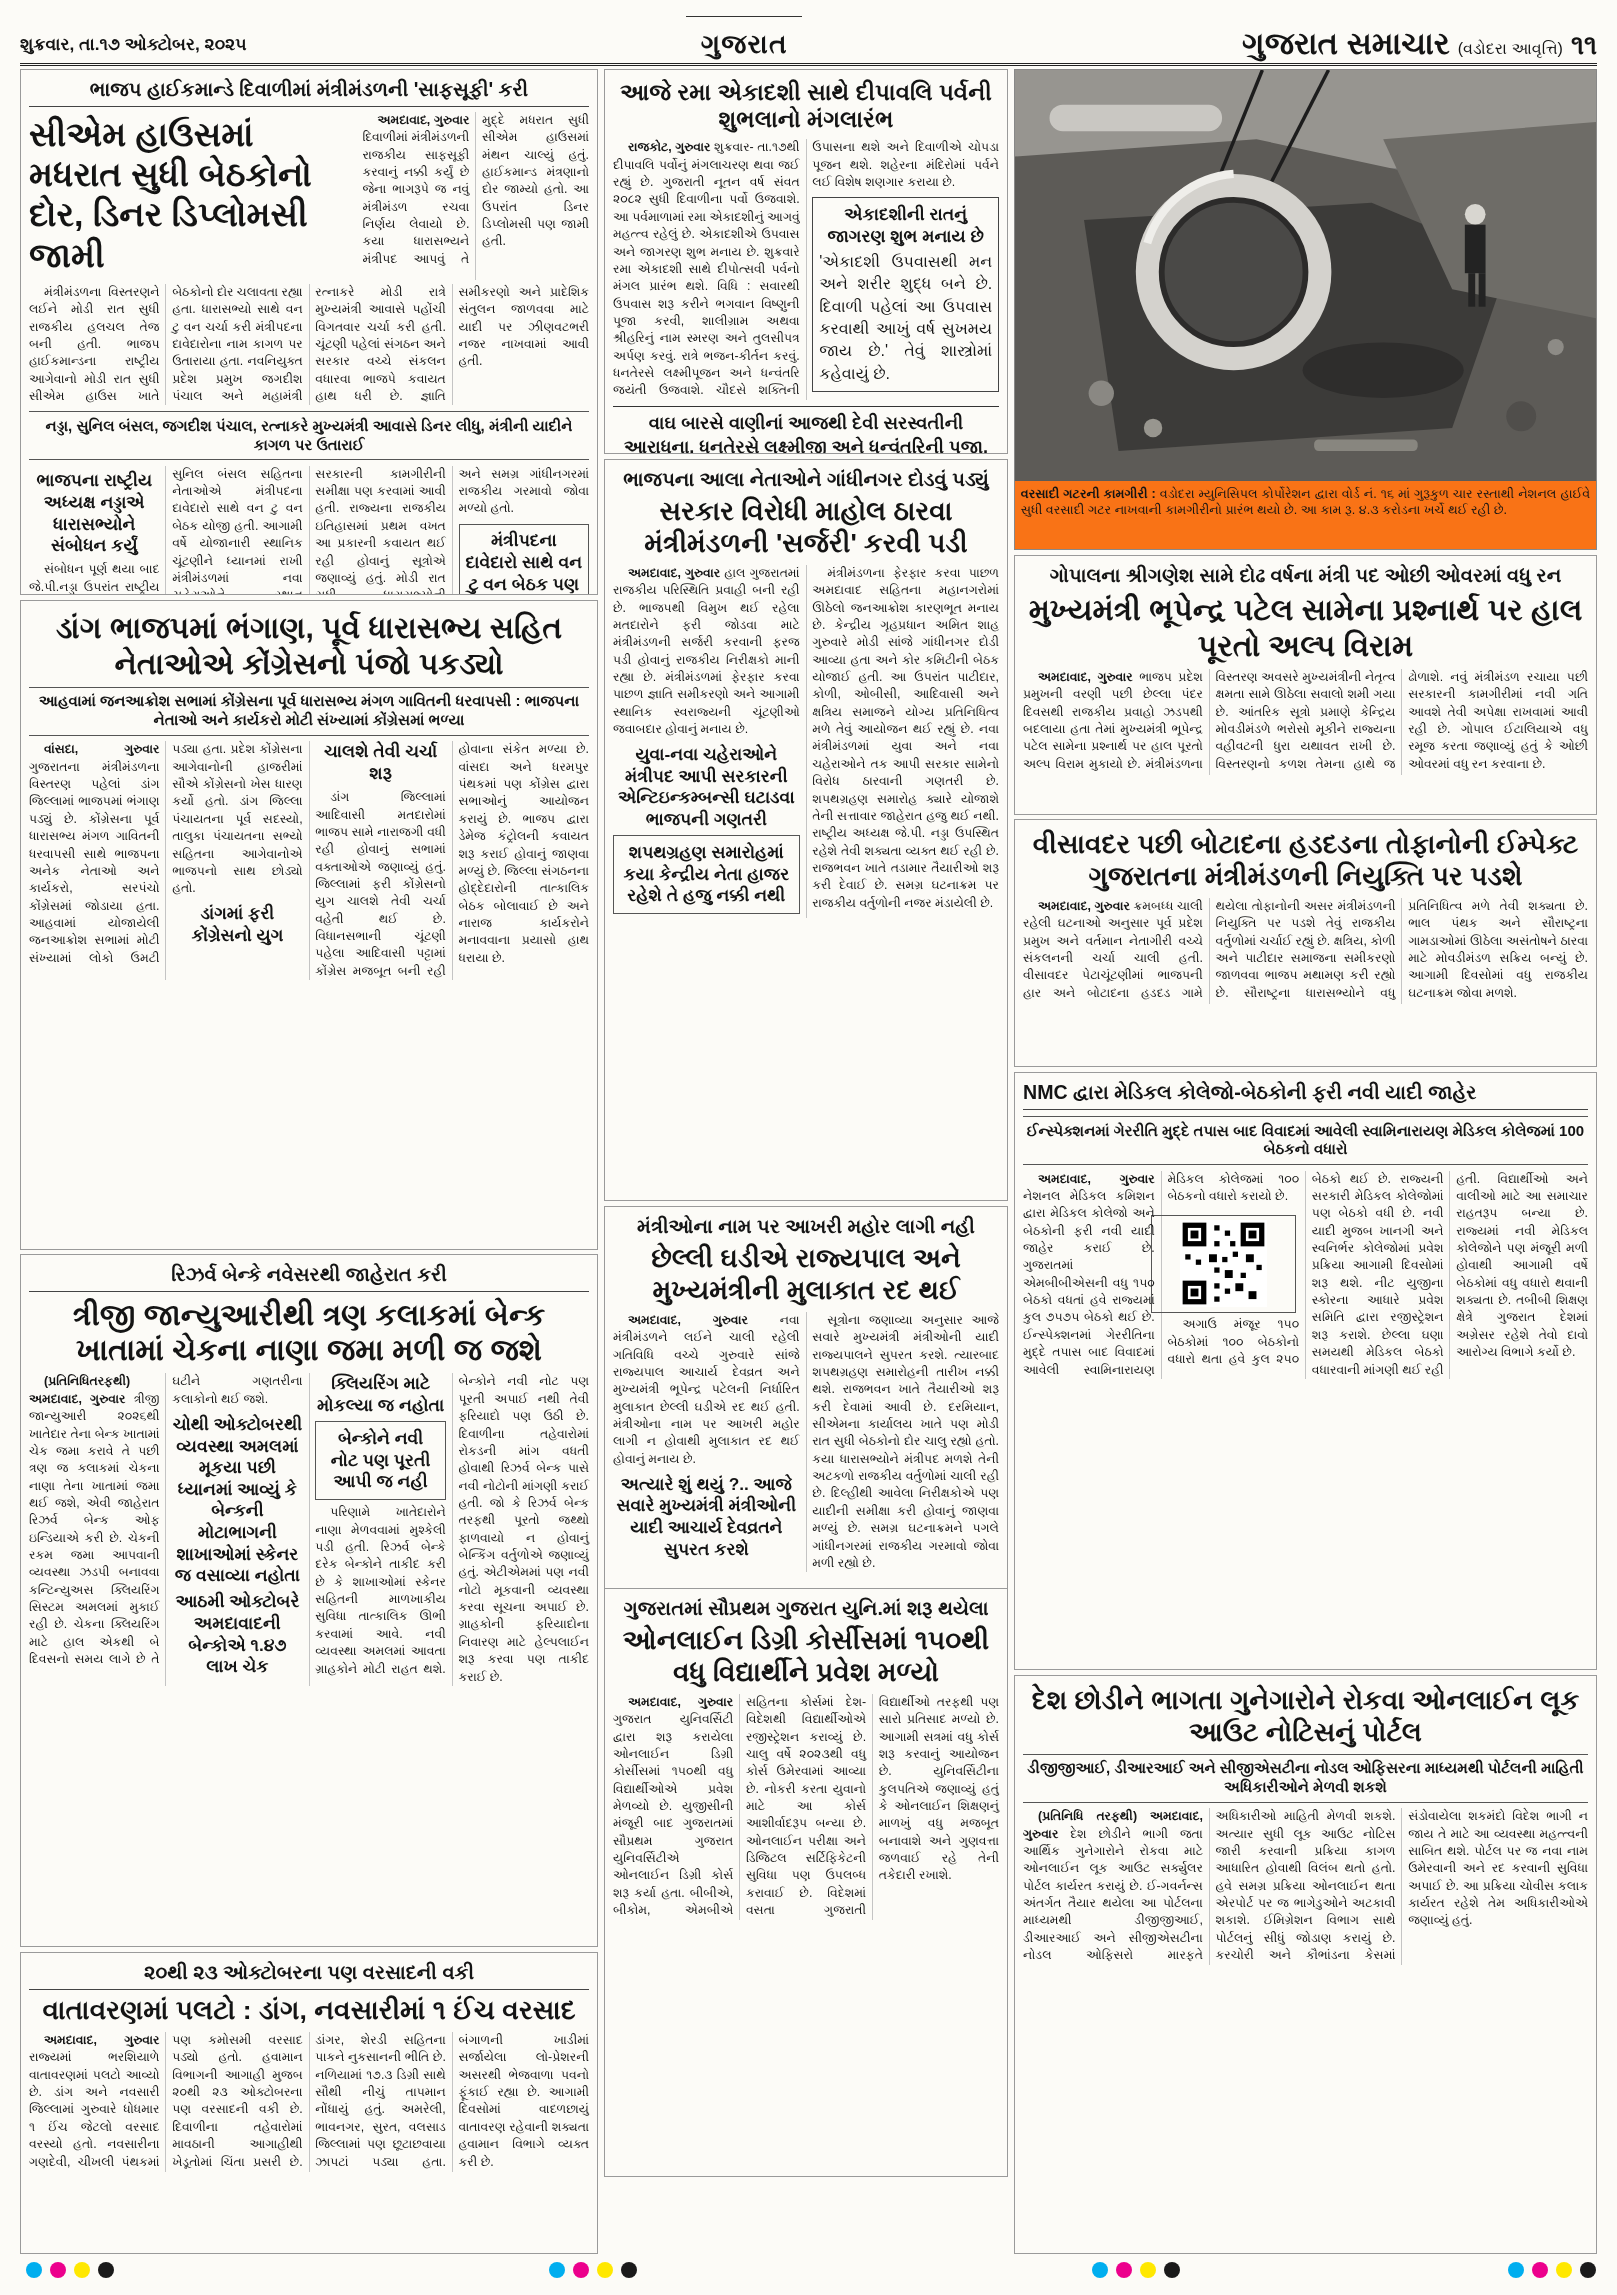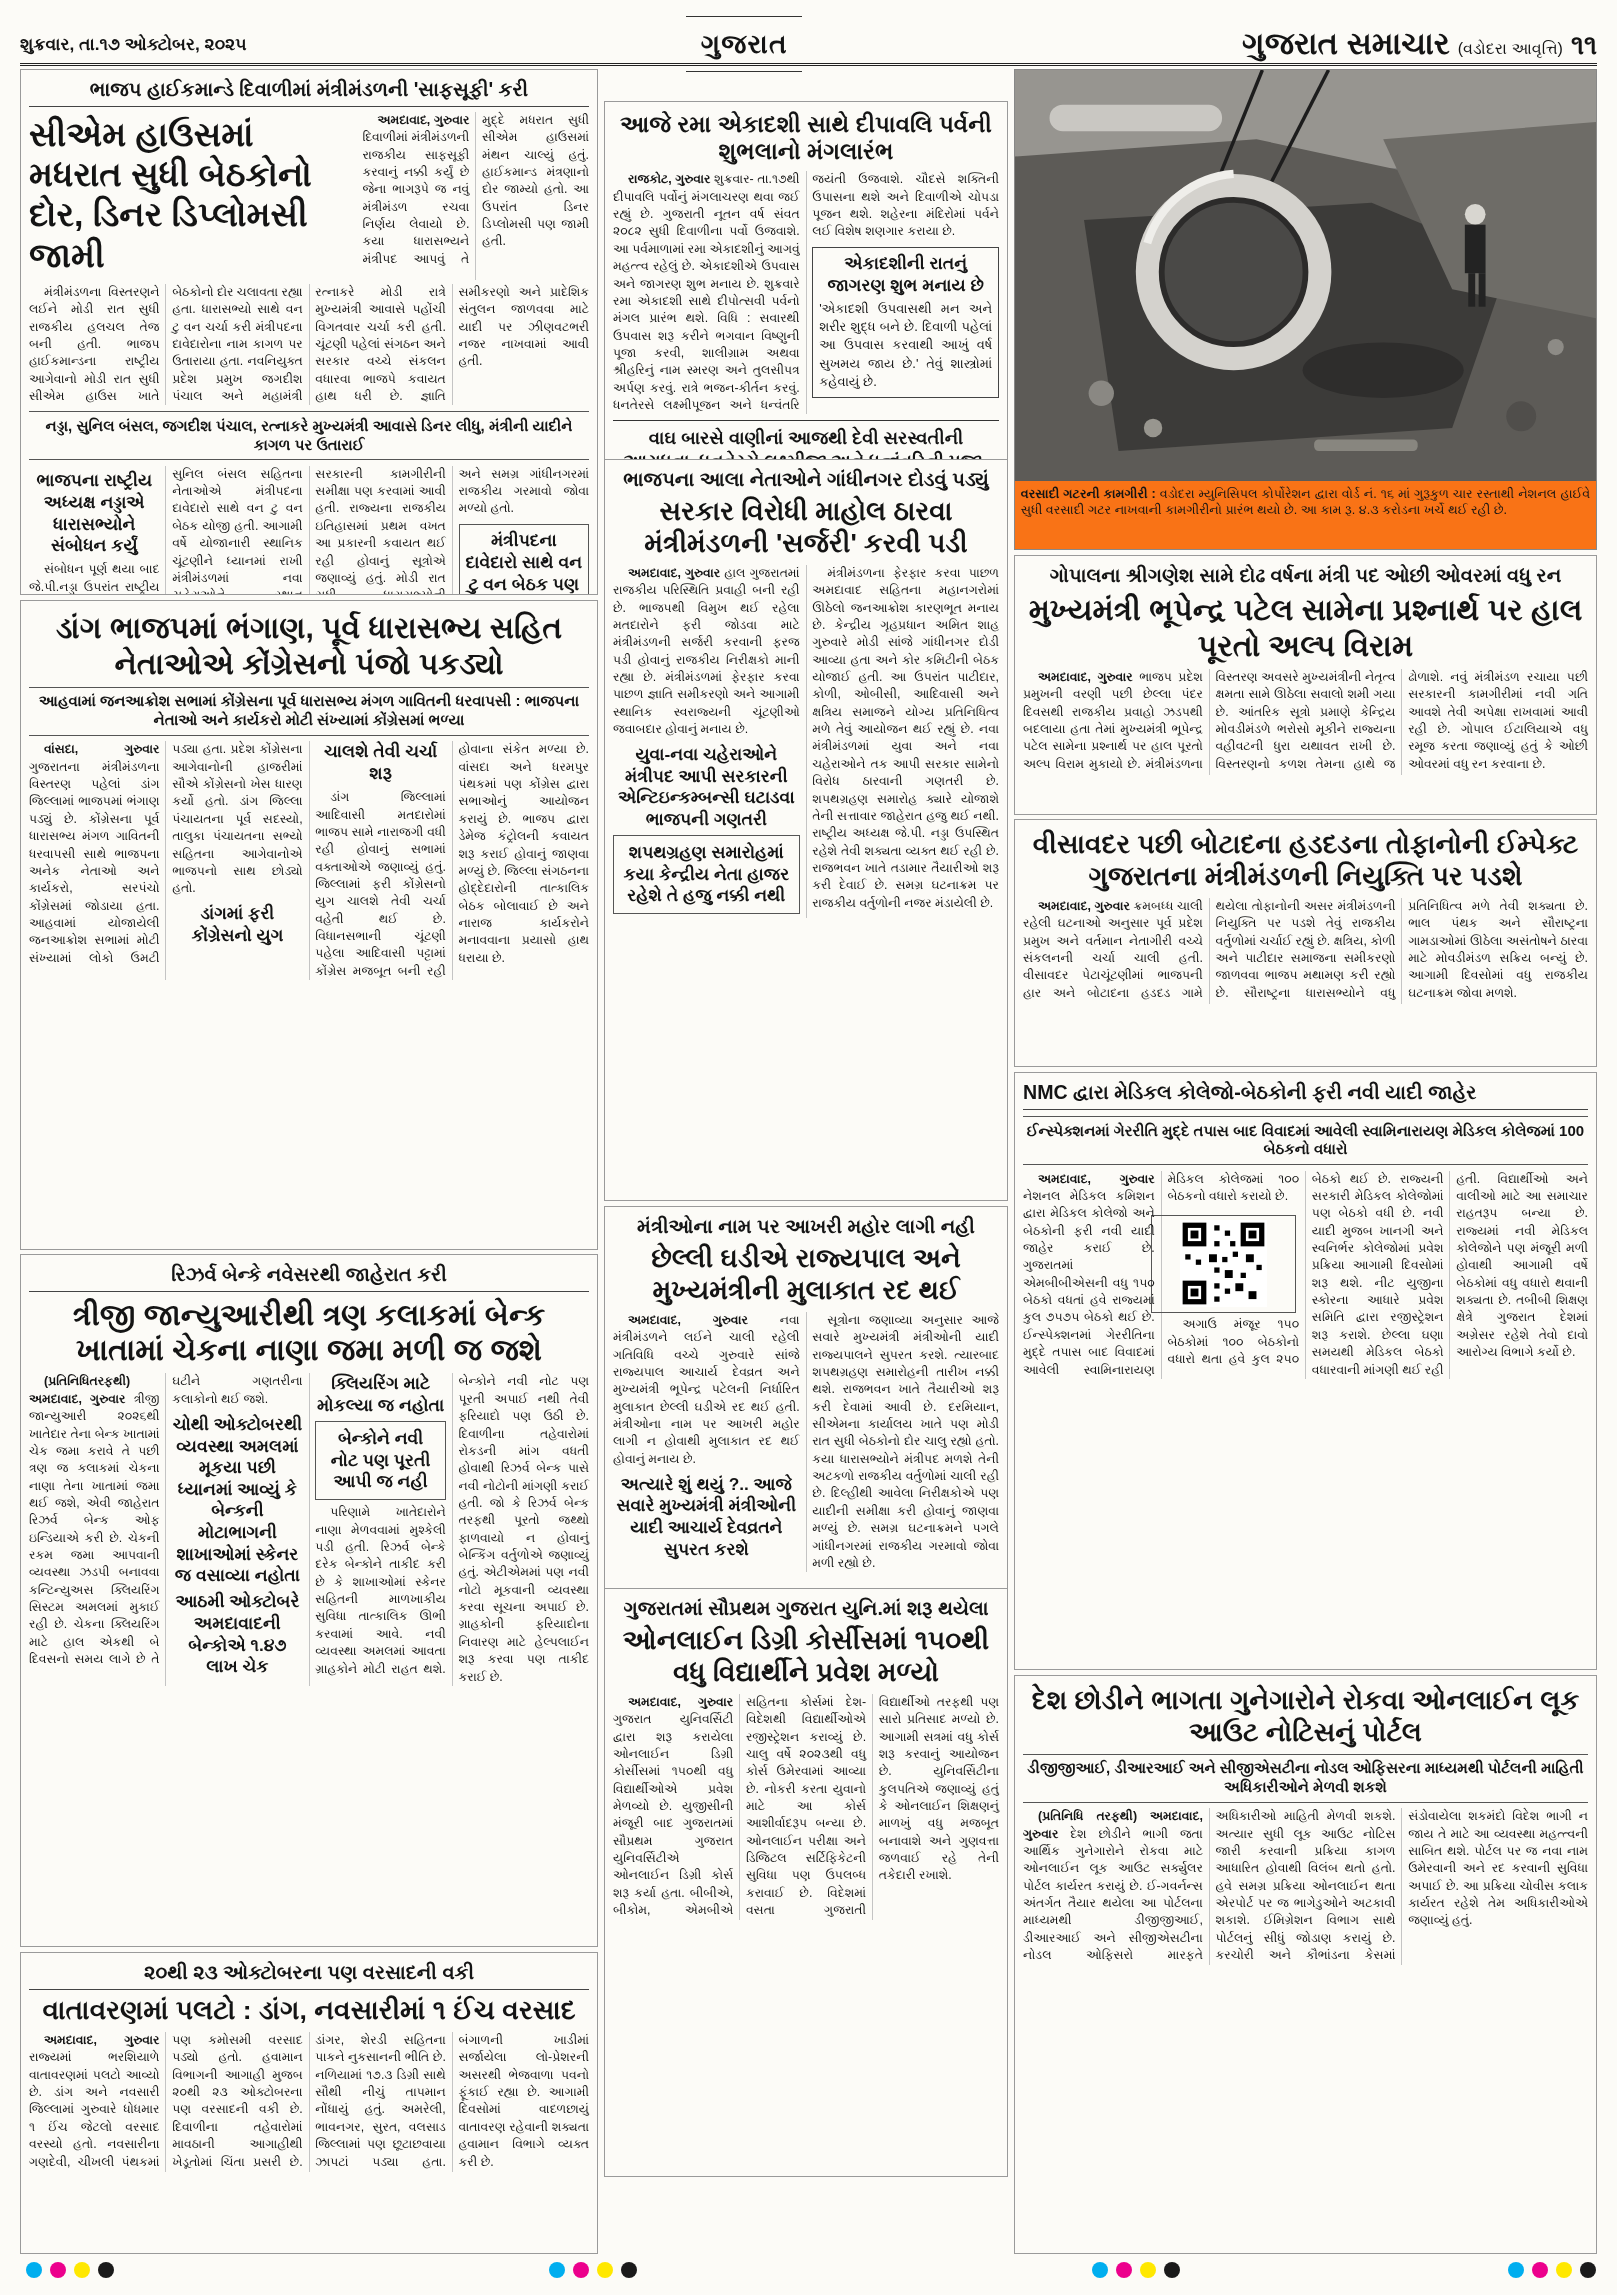--- a/index.html
+++ b/index.html
@@ -30,21 +30,21 @@
   .cols2{column-count:2;column-gap:12.7px;column-rule:0.6px solid #c4c4c4;}
   .cols3{column-count:3;column-gap:12.7px;column-rule:0.6px solid #c4c4c4;}
   .cols4{column-count:4;column-gap:12.7px;column-rule:0.6px solid #c4c4c4;}
   .body p{margin:0 0 5.8px 0;text-indent:15px;}
   .dl{font-weight:bold;}
   h4.inhead{font-size:17.3px;font-weight:bold;text-align:center;line-height:1.25;margin:4.6px 0;}
   .boxed{border:1.2px solid #555;padding:5.8px;text-align:center;font-weight:bold;font-size:17.3px;
          line-height:1.25;margin:4.6px 0;break-inside:avoid;}
   .inset{border:1.2px solid #444;padding:5.8px;margin:2.3px 0 5.8px 0;break-inside:avoid;text-align:center;}
   .inset .it{font-weight:bold;font-size:17.3px;line-height:1.25;margin-bottom:3.5px;}
-  .inset .ix{font-size:13px;text-align:justify;}
+  .inset .ix{font-size:16px;text-align:justify;}
   .botbox{border-top:1.7px solid #333;margin-top:5.8px;padding-top:5.8px;text-align:center;
           font-weight:bold;font-size:18px;line-height:1.3;}
   
   .photo-fig{position:absolute;left:1014px;top:69px;width:583px;height:481px;border:0.6px solid #888;
              background:#f97316;box-sizing:border-box;}
   .photo-fig svg{display:block;width:100%;height:411px;}
   .caption{font-size:12.7px;line-height:1.3;padding:4.6px 5.8px;text-align:justify;}
   .caption b{font-weight:bold;}
   
   .qrbox{float:right;width:133px;border:1.2px solid #555;margin:3.5px;padding:4.6px;text-align:center;break-inside:avoid;}
@@ -85,21 +85,21 @@
       <p><span>મંત્રીમંડળના વિસ્તરણને લઈને મોડી રાત સુધી રાજકીય હલચલ તેજ બની હતી. ભાજપ હાઈકમાન્ડના રાષ્ટ્રીય આગેવાનો મોડી રાત સુધી સીએમ હાઉસ ખાતે બેઠકોનો દોર ચલાવતા રહ્યા હતા. ધારાસભ્યો સાથે વન ટુ વન ચર્ચા કરી મંત્રીપદના દાવેદારોના નામ કાગળ પર ઉતારાયા હતા. નવનિયુક્ત પ્રદેશ પ્રમુખ જગદીશ પંચાલ અને મહામંત્રી રત્નાકરે મોડી રાત્રે મુખ્યમંત્રી આવાસે પહોંચી વિગતવાર ચર્ચા કરી હતી. ચૂંટણી પહેલાં સંગઠન અને સરકાર વચ્ચે સંકલન વધારવા ભાજપે કવાયત હાથ ધરી છે. જ્ઞાતિ સમીકરણો અને પ્રાદેશિક સંતુલન જાળવવા માટે યાદી પર ઝીણવટભરી નજર નાખવામાં આવી હતી.</span></p>
     </div>
     <div class="sub">નડ્ડા, સુનિલ બંસલ, જગદીશ પંચાલ, રત્નાકરે મુખ્યમંત્રી આવાસે ડિનર લીધુ, મંત્રીની યાદીને કાગળ પર ઉતારાઈ</div>
     <div class="body cols4">
       <h4 class="inhead">ભાજપના રાષ્ટ્રીય અધ્યક્ષ નડ્ડાએ ધારાસભ્યોને સંબોધન કર્યું</h4>
       <p><span>સંબોધન પૂર્ણ થયા બાદ જે.પી.નડ્ડા ઉપરાંત રાષ્ટ્રીય મહામંત્રી બી.એલ. સંતોષ, સુનિલ બંસલ સહિતના નેતાઓએ મંત્રીપદના દાવેદારો સાથે વન ટુ વન બેઠક યોજી હતી. આગામી વર્ષે યોજાનારી સ્થાનિક ચૂંટણીને ધ્યાનમાં રાખી મંત્રીમંડળમાં નવા ચહેરાઓને સ્થાન આપવાની ગણતરી છે. સરકારની કામગીરીની સમીક્ષા પણ કરવામાં આવી હતી. રાજ્યના રાજકીય ઇતિહાસમાં પ્રથમ વખત આ પ્રકારની કવાયત થઈ રહી હોવાનું સૂત્રોએ જણાવ્યું હતું. મોડી રાત સુધી ધારાસભ્યોની અવરજવર ચાલુ રહી હતી અને સમગ્ર ગાંધીનગરમાં રાજકીય ગરમાવો જોવા મળ્યો હતો.</span></p>
       <div class="boxed">મંત્રીપદના દાવેદારો સાથે વન ટુ વન બેઠક પણ યોજાઈ</div>
     </div>
   </section>
 
-  <section class="article" style="left:604px;top:69px;width:404px;height:385px;margin-top:32px;">
+  <section class="article" style="left:604px;top:69px;width:404px;height:385px;">
     <div class="headline h-sm center">આજે રમા એકાદશી સાથે દીપાવલિ પર્વની શુભલાનો મંગલારંભ</div>
     <div class="body cols2">
       <p><b class="dl">રાજકોટ, ગુરુવાર</b>
          <span>શુક્રવાર- તા.૧૭થી દીપાવલિ પર્વોનું મંગલાચરણ થવા જઈ રહ્યું છે. ગુજરાતી નૂતન વર્ષ સંવત ૨૦૮૨ સુધી દિવાળીના પર્વો ઉજવાશે. આ પર્વમાળામાં રમા એકાદશીનું આગવું મહત્ત્વ રહેલું છે. એકાદશીએ ઉપવાસ અને જાગરણ શુભ મનાય છે. શુક્રવારે રમા એકાદશી સાથે દીપોત્સવી પર્વનો મંગલ પ્રારંભ થશે. વિધિ : સવારથી ઉપવાસ શરૂ કરીને ભગવાન વિષ્ણુની પૂજા કરવી, શાલીગ્રામ અથવા શ્રીહરિનું નામ સ્મરણ અને તુલસીપત્ર અર્પણ કરવું. રાત્રે ભજન-કીર્તન કરવું. ધનતેરસે લક્ષ્મીપૂજન અને ધન્વંતરિ જયંતી ઉજવાશે. ચૌદસે શક્તિની ઉપાસના થશે અને દિવાળીએ ચોપડા પૂજન થશે. શહેરના મંદિરોમાં પર્વને લઈ વિશેષ શણગાર કરાયા છે.</span></p>
       <div class="inset">
         <div class="it">એકાદશીની રાતનું જાગરણ શુભ મનાય છે</div>
         <div class="ix">'એકાદશી ઉપવાસથી મન અને શરીર શુદ્ધ બને છે. દિવાળી પહેલાં આ ઉપવાસ કરવાથી આખું વર્ષ સુખમય જાય છે.' તેવું શાસ્ત્રોમાં કહેવાયું છે.</div>
       </div>
     </div>
     <div class="botbox">વાઘ બારસે વાણીનાં આજથી દેવી સરસ્વતીની આરાધના, ધનતેરસે લક્ષ્મીજી અને ધન્વંતરિની પૂજા, ચૌદસે શક્તિની ઉપાસના</div>

